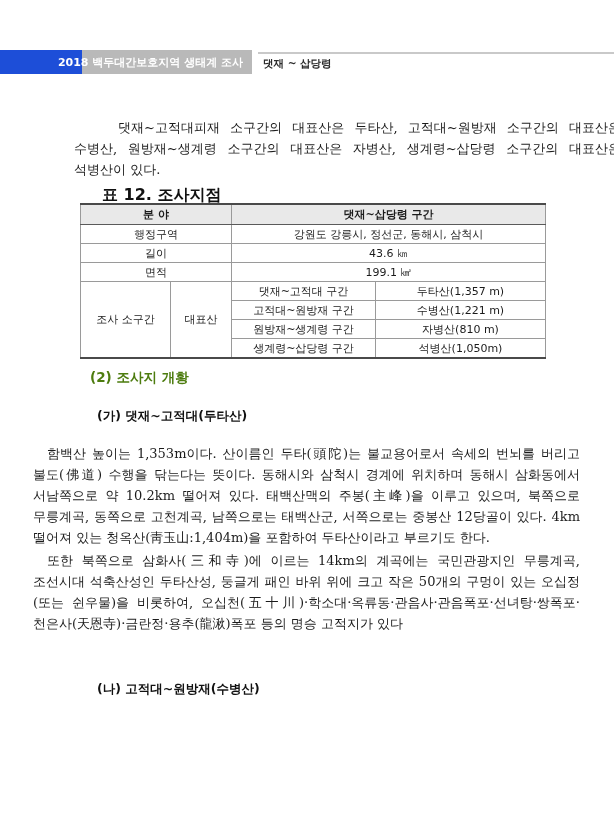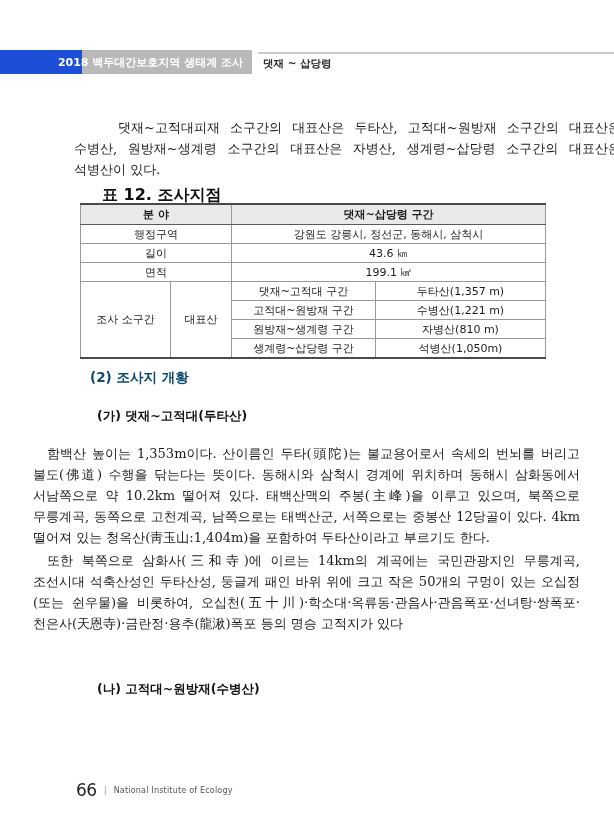--- a/index.html
+++ b/index.html
@@ -70,21 +70,21 @@
   }
   table.survey th{
     background:#e9e9e9;font-weight:bold;height:17px;
     border-bottom:1px solid #5a5a5a;
     margin-left:42px;
   }
   
   .h-major{
     position:absolute;left:90px;
     font-family:"DejaVu Sans", sans-serif;
-    font-size:13.5px;font-weight:bold;color:#0c4a6e;white-space:nowrap;
+    font-size:13.5px;font-weight:bold;color:#4d7c0f;white-space:nowrap;
   }
   .h-minor{
     position:absolute;left:97px;
     font-family:"DejaVu Sans", sans-serif;
     font-size:12.5px;font-weight:bold;color:#111;white-space:nowrap;
   }
   
   .footer{
     position:absolute;left:76px;top:780px;
     display:flex;align-items:center;gap:7px;
@@ -165,19 +165,14 @@
   </table>
 
   <div class="h-major" style="top:369px;">(2) 조사지 개황</div>
 
   <div class="h-minor" style="top:408px;">(가) 댓재~고적대(두타산)</div>
   <p class="para indent-one" style="top:431px;">함백산 높이는 1,353m이다. 산이름인 두타(頭陀)는 불교용어로서 속세의 번뇌를 버리고 불도(佛道) 수행을 닦는다는 뜻이다. 동해시와 삼척시 경계에 위치하며 동해시 삼화동에서 서남쪽으로 약 10.2km 떨어져 있다. 태백산맥의 주봉(主峰)을 이루고 있으며, 북쪽으로 무릉계곡, 동쪽으로 고천계곡, 남쪽으로는 태백산군, 서쪽으로는 중봉산 12당골이 있다. 4km 떨어져 있는 청옥산(靑玉山:1,404m)을 포함하여 두타산이라고 부르기도 한다.</p>
   <p class="para indent-one" style="top:538px;">또한 북쪽으로 삼화사(三和寺)에 이르는 14km의 계곡에는 국민관광지인 무릉계곡, 조선시대 석축산성인 두타산성, 둥글게 패인 바위 위에 크고 작은 50개의 구멍이 있는 오십정(또는 쉰우물)을 비롯하여, 오십천(五十川)·학소대·옥류동·관음사·관음폭포·선녀탕·쌍폭포·천은사(天恩寺)·금란정·용추(龍湫)폭포 등의 명승 고적지가 있다</p>
 
   <div class="h-minor" style="top:637px;margin-top:44px;">(나) 고적대~원방재(수병산)</div>
 
-  <div class="footer">
-    <span class="pagenum">66</span>
-    <span class="sep">|</span>
-    <span class="inst">National Institute of Ecology</span>
-  </div>
 
 </div>
 
 </body></html>

